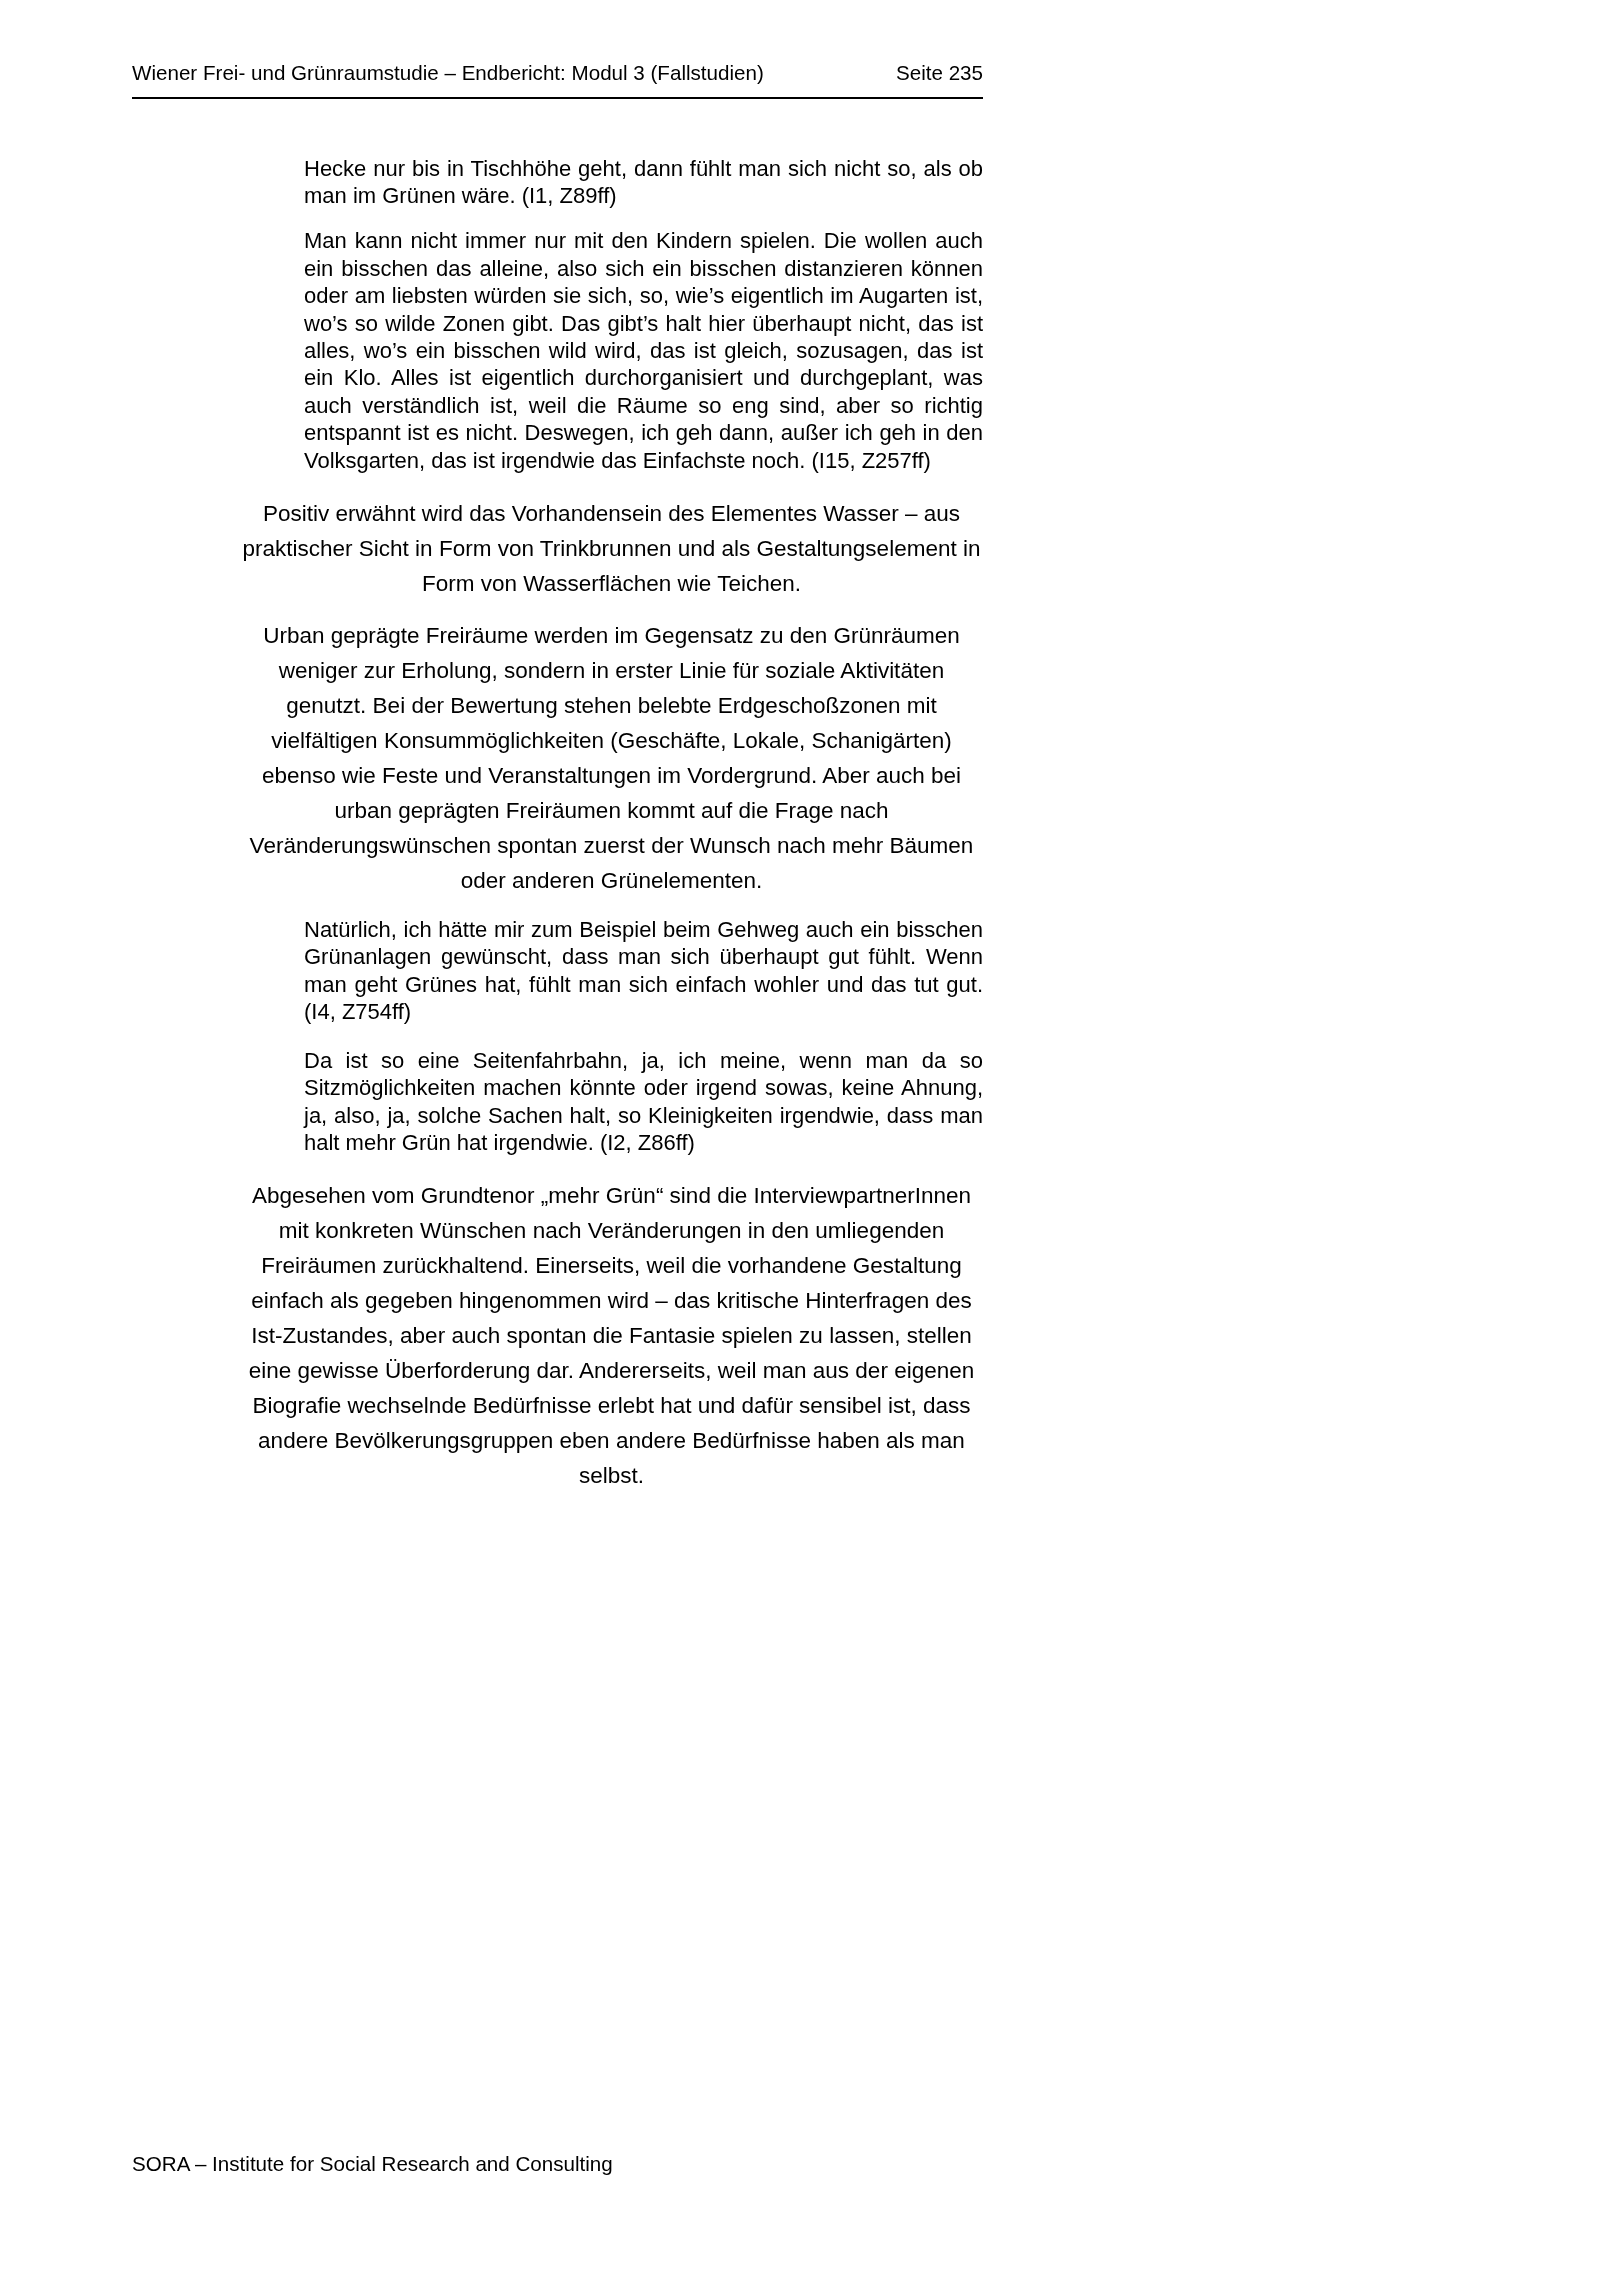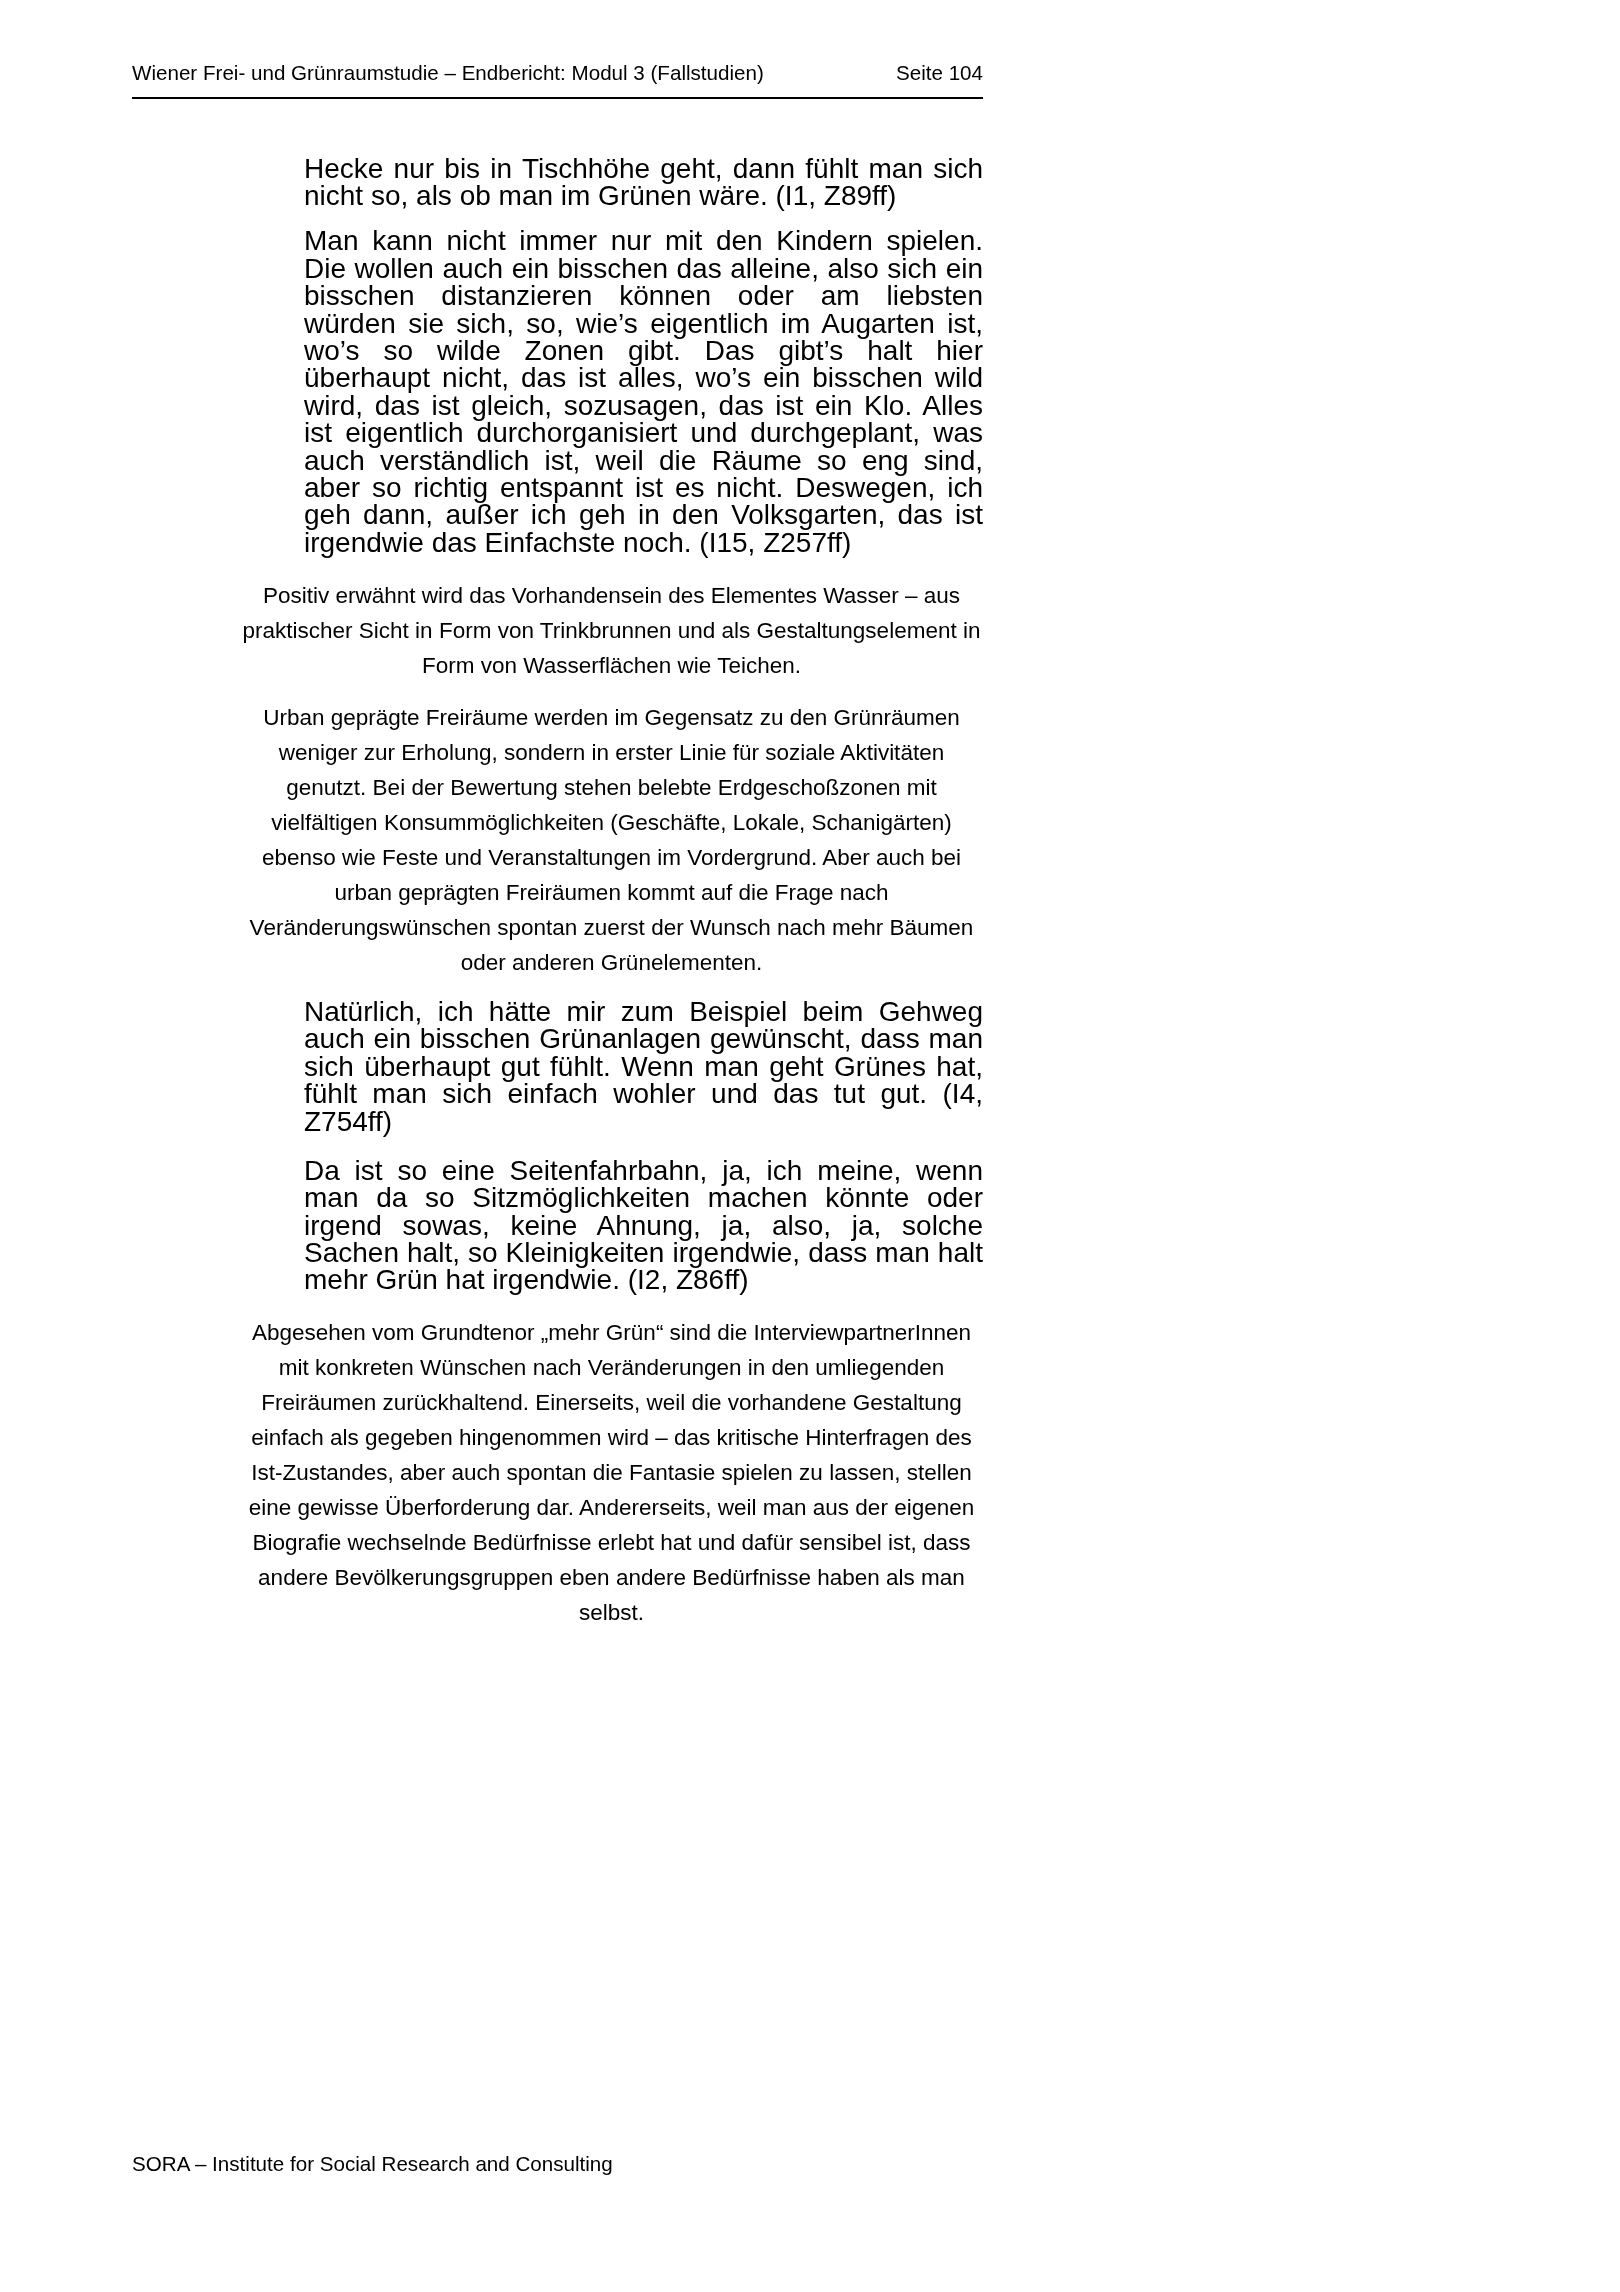--- a/index.html
+++ b/index.html
@@ -36,42 +36,42 @@
     margin-left: 108px;
     width: 743px;
     font-size: 22.5px;
     line-height: 35px;
     text-align: center;
     margin-bottom: 17.6px;
   }
   .quote {
     margin-left: 172px;
     width: 679px;
-    font-size: 28px;
+    font-size: 22px;
     line-height: 27.4px;
     text-align: justify;
     margin-bottom: 17.6px;
   }
   .quote.extra-gap { margin-bottom: 21.6px; }
   .italic { font-style: italic; }
   .page-footer {
     position: absolute;
     left: 132px;
     top: 2152px;
     font-size: 20.6px;
   }
 </style>
 </head>
 <body>
 
 <div class="page">
 
   <header class="page-header">
     <span>Wiener Frei- und Grünraumstudie – Endbericht: Modul 3 (Fallstudien)</span>
-    <span>Seite 104</span>
+    <span>Seite 235</span>
   </header>
 
   <main class="page-body">
 
     <p class="quote">Hecke nur bis in Tischhöhe geht, dann fühlt man sich nicht so, als ob man im Grünen wäre. (I1, Z89ff)</p>
 
     <p class="quote extra-gap">Man kann nicht immer nur mit den Kindern spielen. Die wollen auch ein bisschen das alleine, also sich ein bisschen distanzieren können oder am liebsten würden sie sich, so, wie’s eigentlich im Augarten ist, wo’s so wilde Zonen gibt. Das gibt’s halt hier überhaupt nicht, das ist alles, wo’s ein bisschen wild wird, das ist gleich, sozusagen, das ist ein Klo. Alles ist eigentlich durchorganisiert und durchgeplant, was auch verständlich ist, weil die Räume so eng sind, aber so richtig entspannt ist es nicht. Deswegen, ich geh dann, außer ich geh in den Volksgarten, das ist irgendwie das Einfachste noch. (I15, Z257ff)</p>
 
     <p class="para">Positiv erwähnt wird das Vorhandensein des Elementes Wasser – aus praktischer Sicht in Form von Trinkbrunnen und als Gestaltungselement in Form von Wasserflächen wie Teichen.</p>
 

